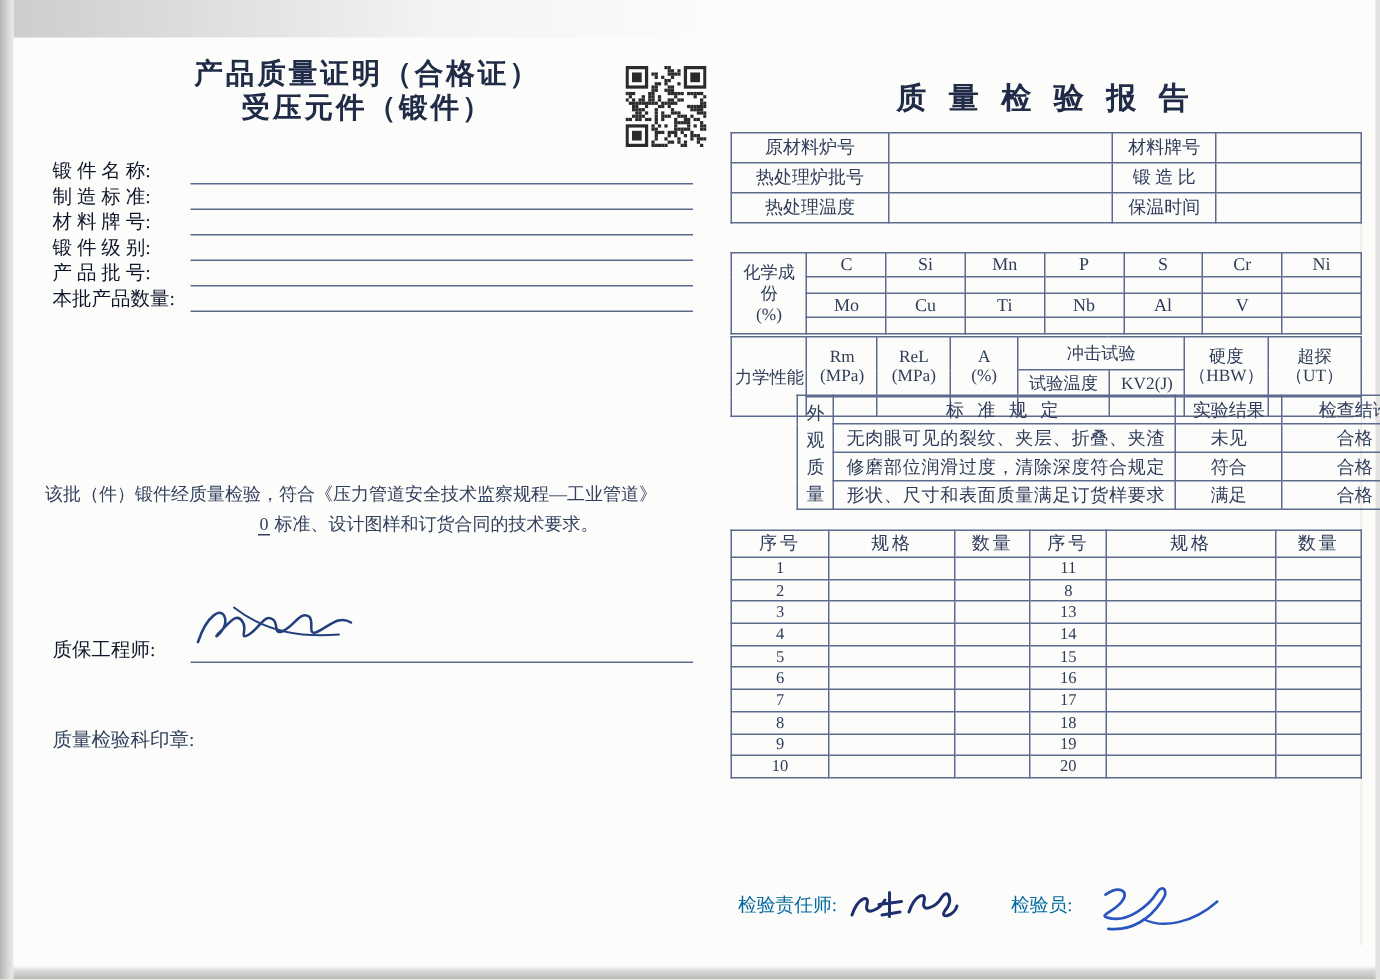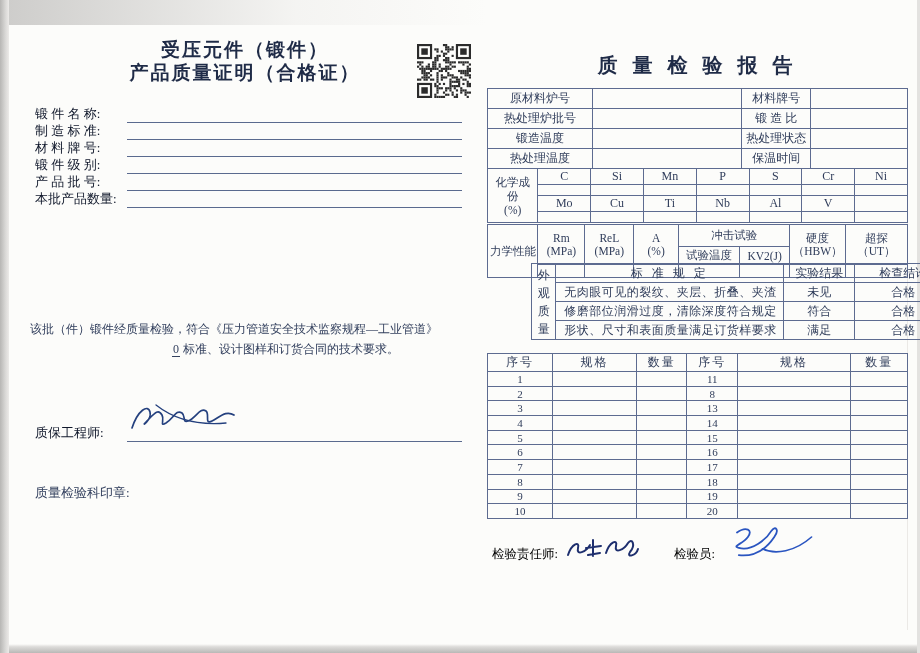--- a/index.html
+++ b/index.html
@@ -53,39 +53,39 @@
   .t-mech .r1 td{height:21px;} .t-mech .r2 td{height:17px;} .t-mech .r3 td{height:12px;}
   .t-app{top:263px;margin-left:44px;} .t-app td{height:18px;font-size:12px;}
   .t-app .std{text-align:left;padding-left:8px;letter-spacing:.5px;}
   .side-label{width:14px;white-space:normal;word-break:break-all;font-size:12px;
     line-height:18px;padding:0 4px;}
   .t-serial{top:353px;} .t-serial td{height:13.7px;font-size:11px;}
   .t-serial .hd td{height:15px;font-size:12px;letter-spacing:2px;}
   .t-result{top:520px;} .t-result td{height:17px;font-size:12.5px;}
   .res-flex{display:flex;justify-content:space-between;align-items:center;
     padding:0 34px 0 8px;}
-  .footer{position:absolute;left:492px;top:515px;width:420px;display:flex;
-    align-items:flex-end;font-size:12.5px;color:#000000;}
+  .footer{position:absolute;left:492px;top:579px;width:420px;display:flex;
+    align-items:center;font-size:12.5px;color:#0369a1;}
   .footer .lbl2{margin-left:34px;}
   .sig2{width:78px;height:30px;margin-left:4px;}
   .sig3{width:100px;height:42px;margin-left:2px;margin-top:6px;}
 </style>
 </head>
 <body>
 
 <div class="page">
   <div class="edge-top"></div>
   <div class="edge-bottom"></div>
   <div class="edge-left"></div>
   <div class="edge-right"></div>
   <div class="crease"></div>
 
   <div class="cert-title">
+    <div>产品质量证明（合格证）</div>
     <div>受压元件（锻件）</div>
-    <div>产品质量证明（合格证）</div>
   </div>
 
   <svg class="qr" id="qr" viewBox="0 0 50 50">
       <rect x="0" y="0" width="50" height="50" fill="#fdfdfb"></rect>
       <rect x="24" y="0" width="2" height="2" fill="#2b2b2b"></rect>
       <rect x="26" y="0" width="2" height="2" fill="#2b2b2b"></rect>
       <rect x="26" y="2" width="2" height="2" fill="#2b2b2b"></rect>
       <rect x="28" y="2" width="2" height="2" fill="#2b2b2b"></rect>
       <rect x="32" y="2" width="2" height="2" fill="#2b2b2b"></rect>
       <rect x="16" y="4" width="2" height="2" fill="#2b2b2b"></rect>
@@ -353,26 +353,20 @@
       <td>材料牌号</td>
           <td></td>
         </tr>
     <tr>
       <td>热处理炉批号</td>
           <td></td>
       <td>锻 造 比</td>
           <td></td>
         </tr>
     <tr>
-      <td>锻造温度</td>
-          <td></td>
-      <td>热处理状态</td>
-          <td></td>
-        </tr>
-    <tr>
       <td>热处理温度</td>
           <td></td>
       <td>保温时间</td>
           <td></td>
         </tr>
   </tbody>
     </table>
 
   <table class="rt t-chem">
     <colgroup>

